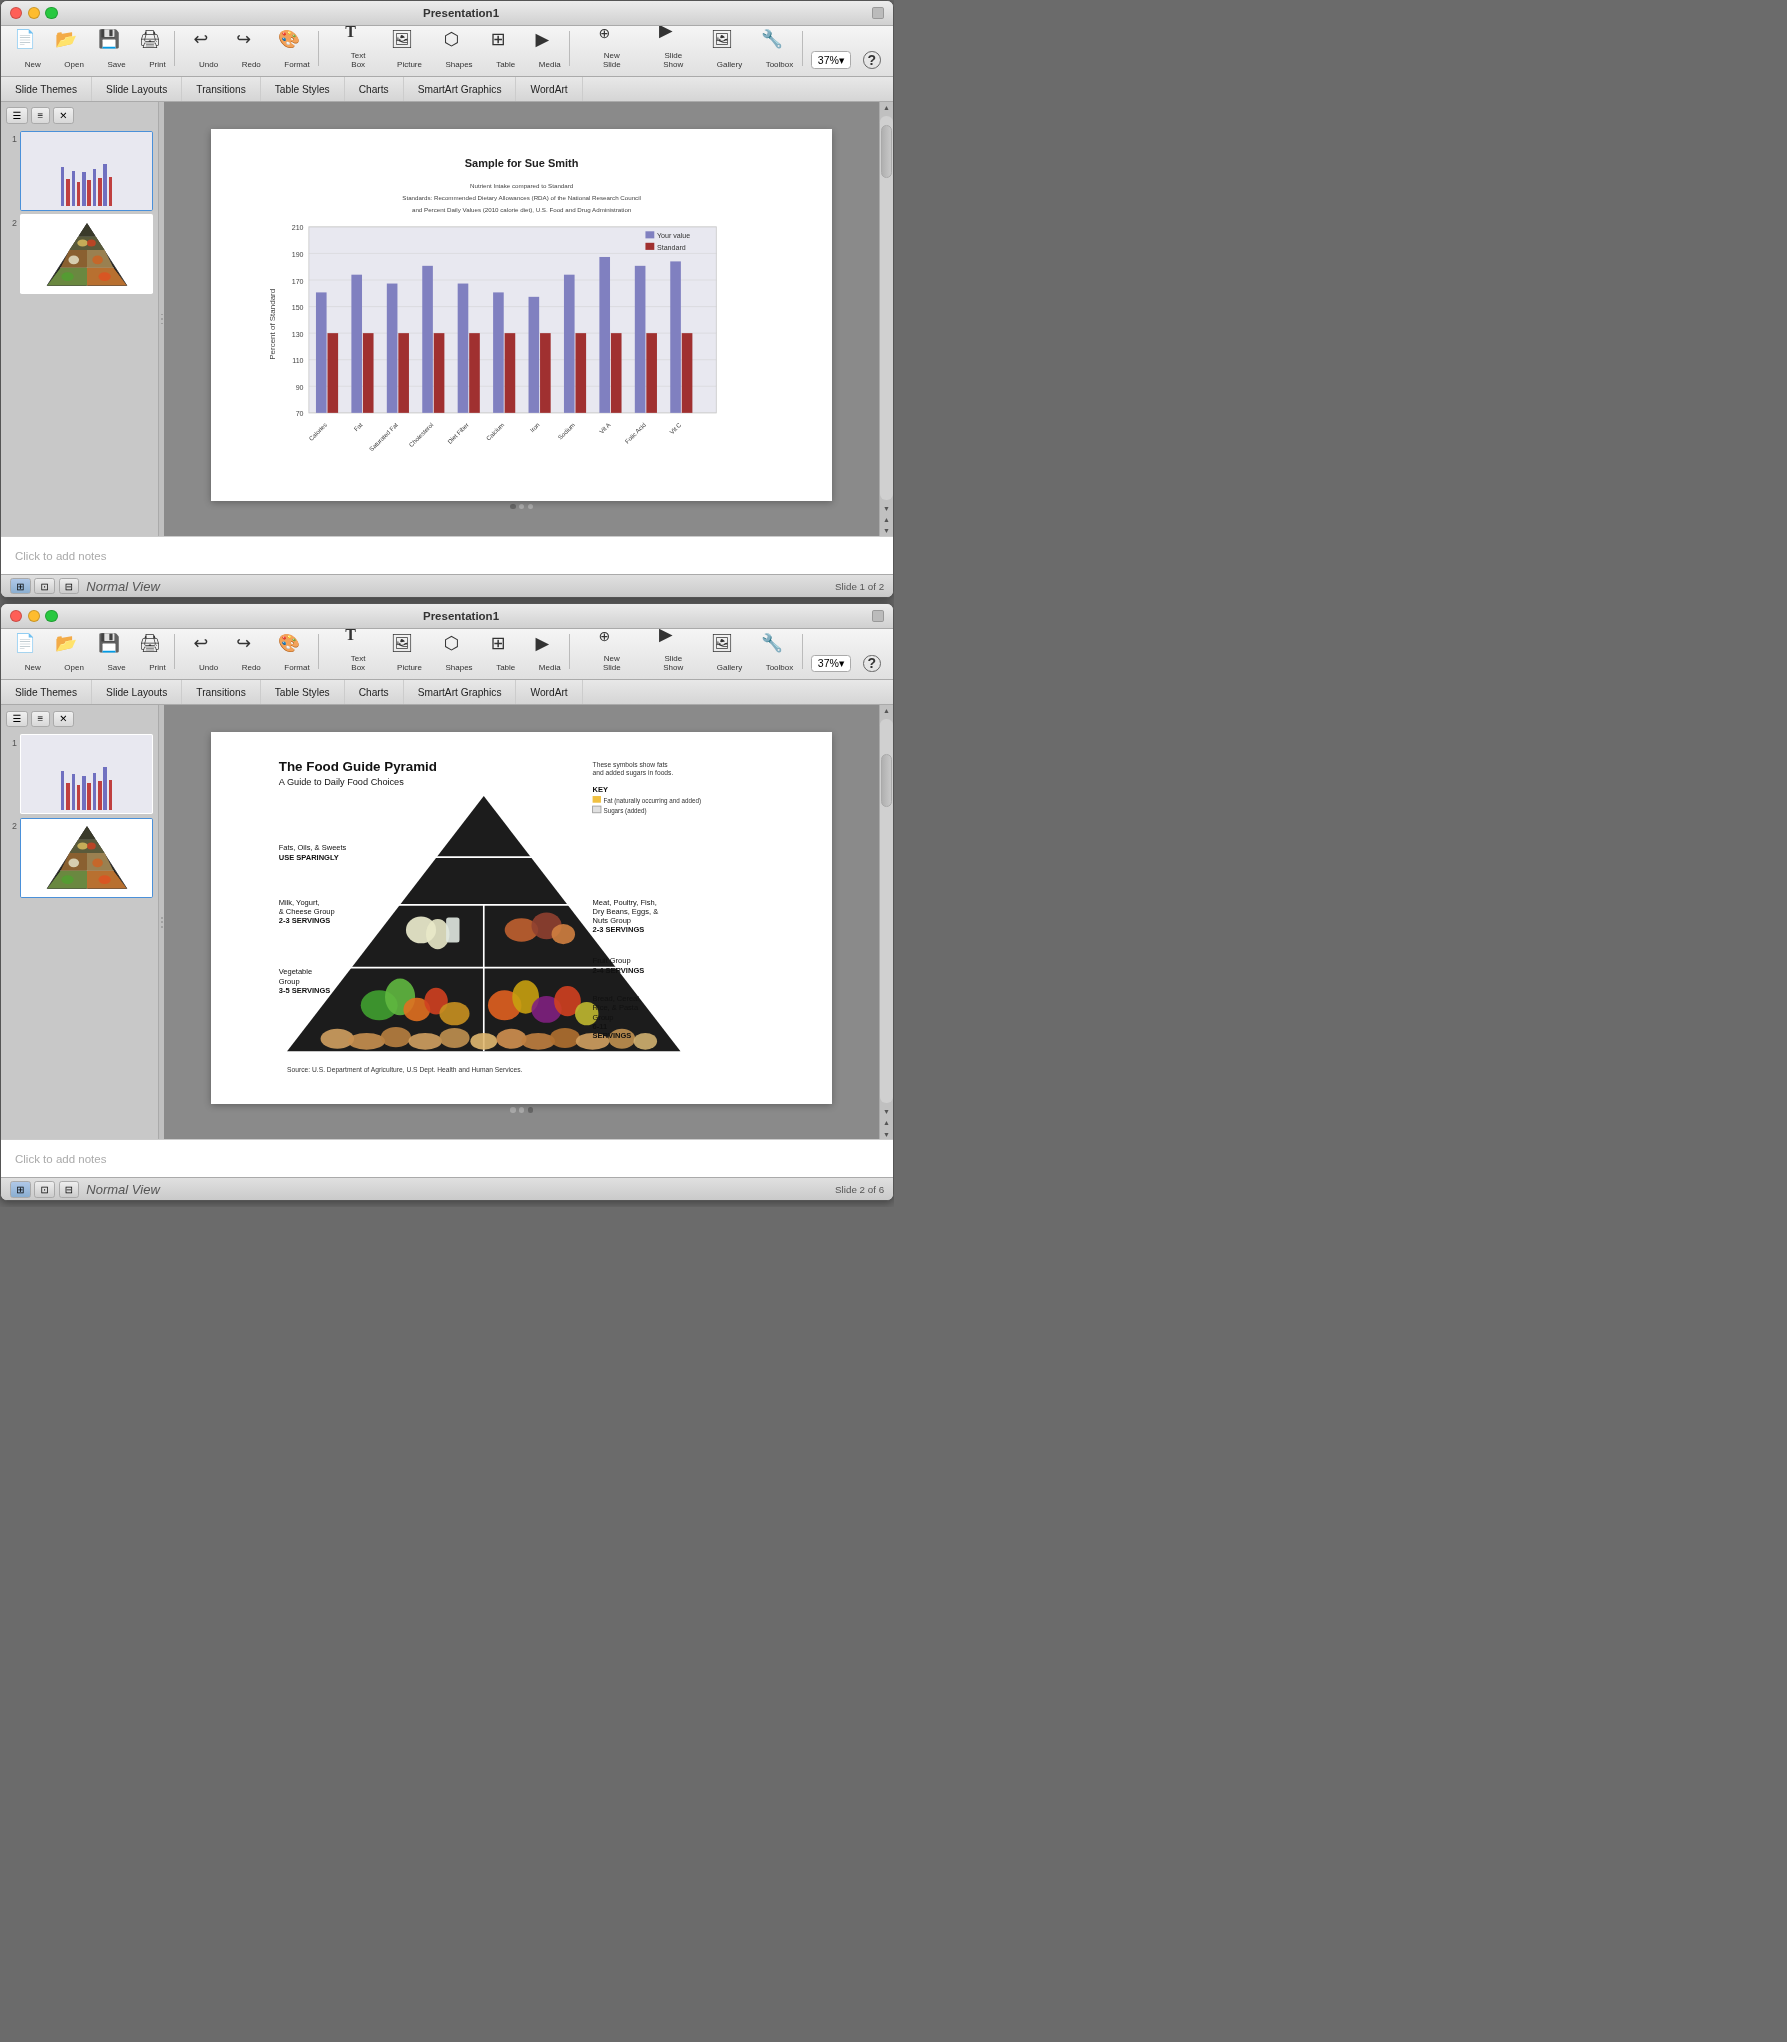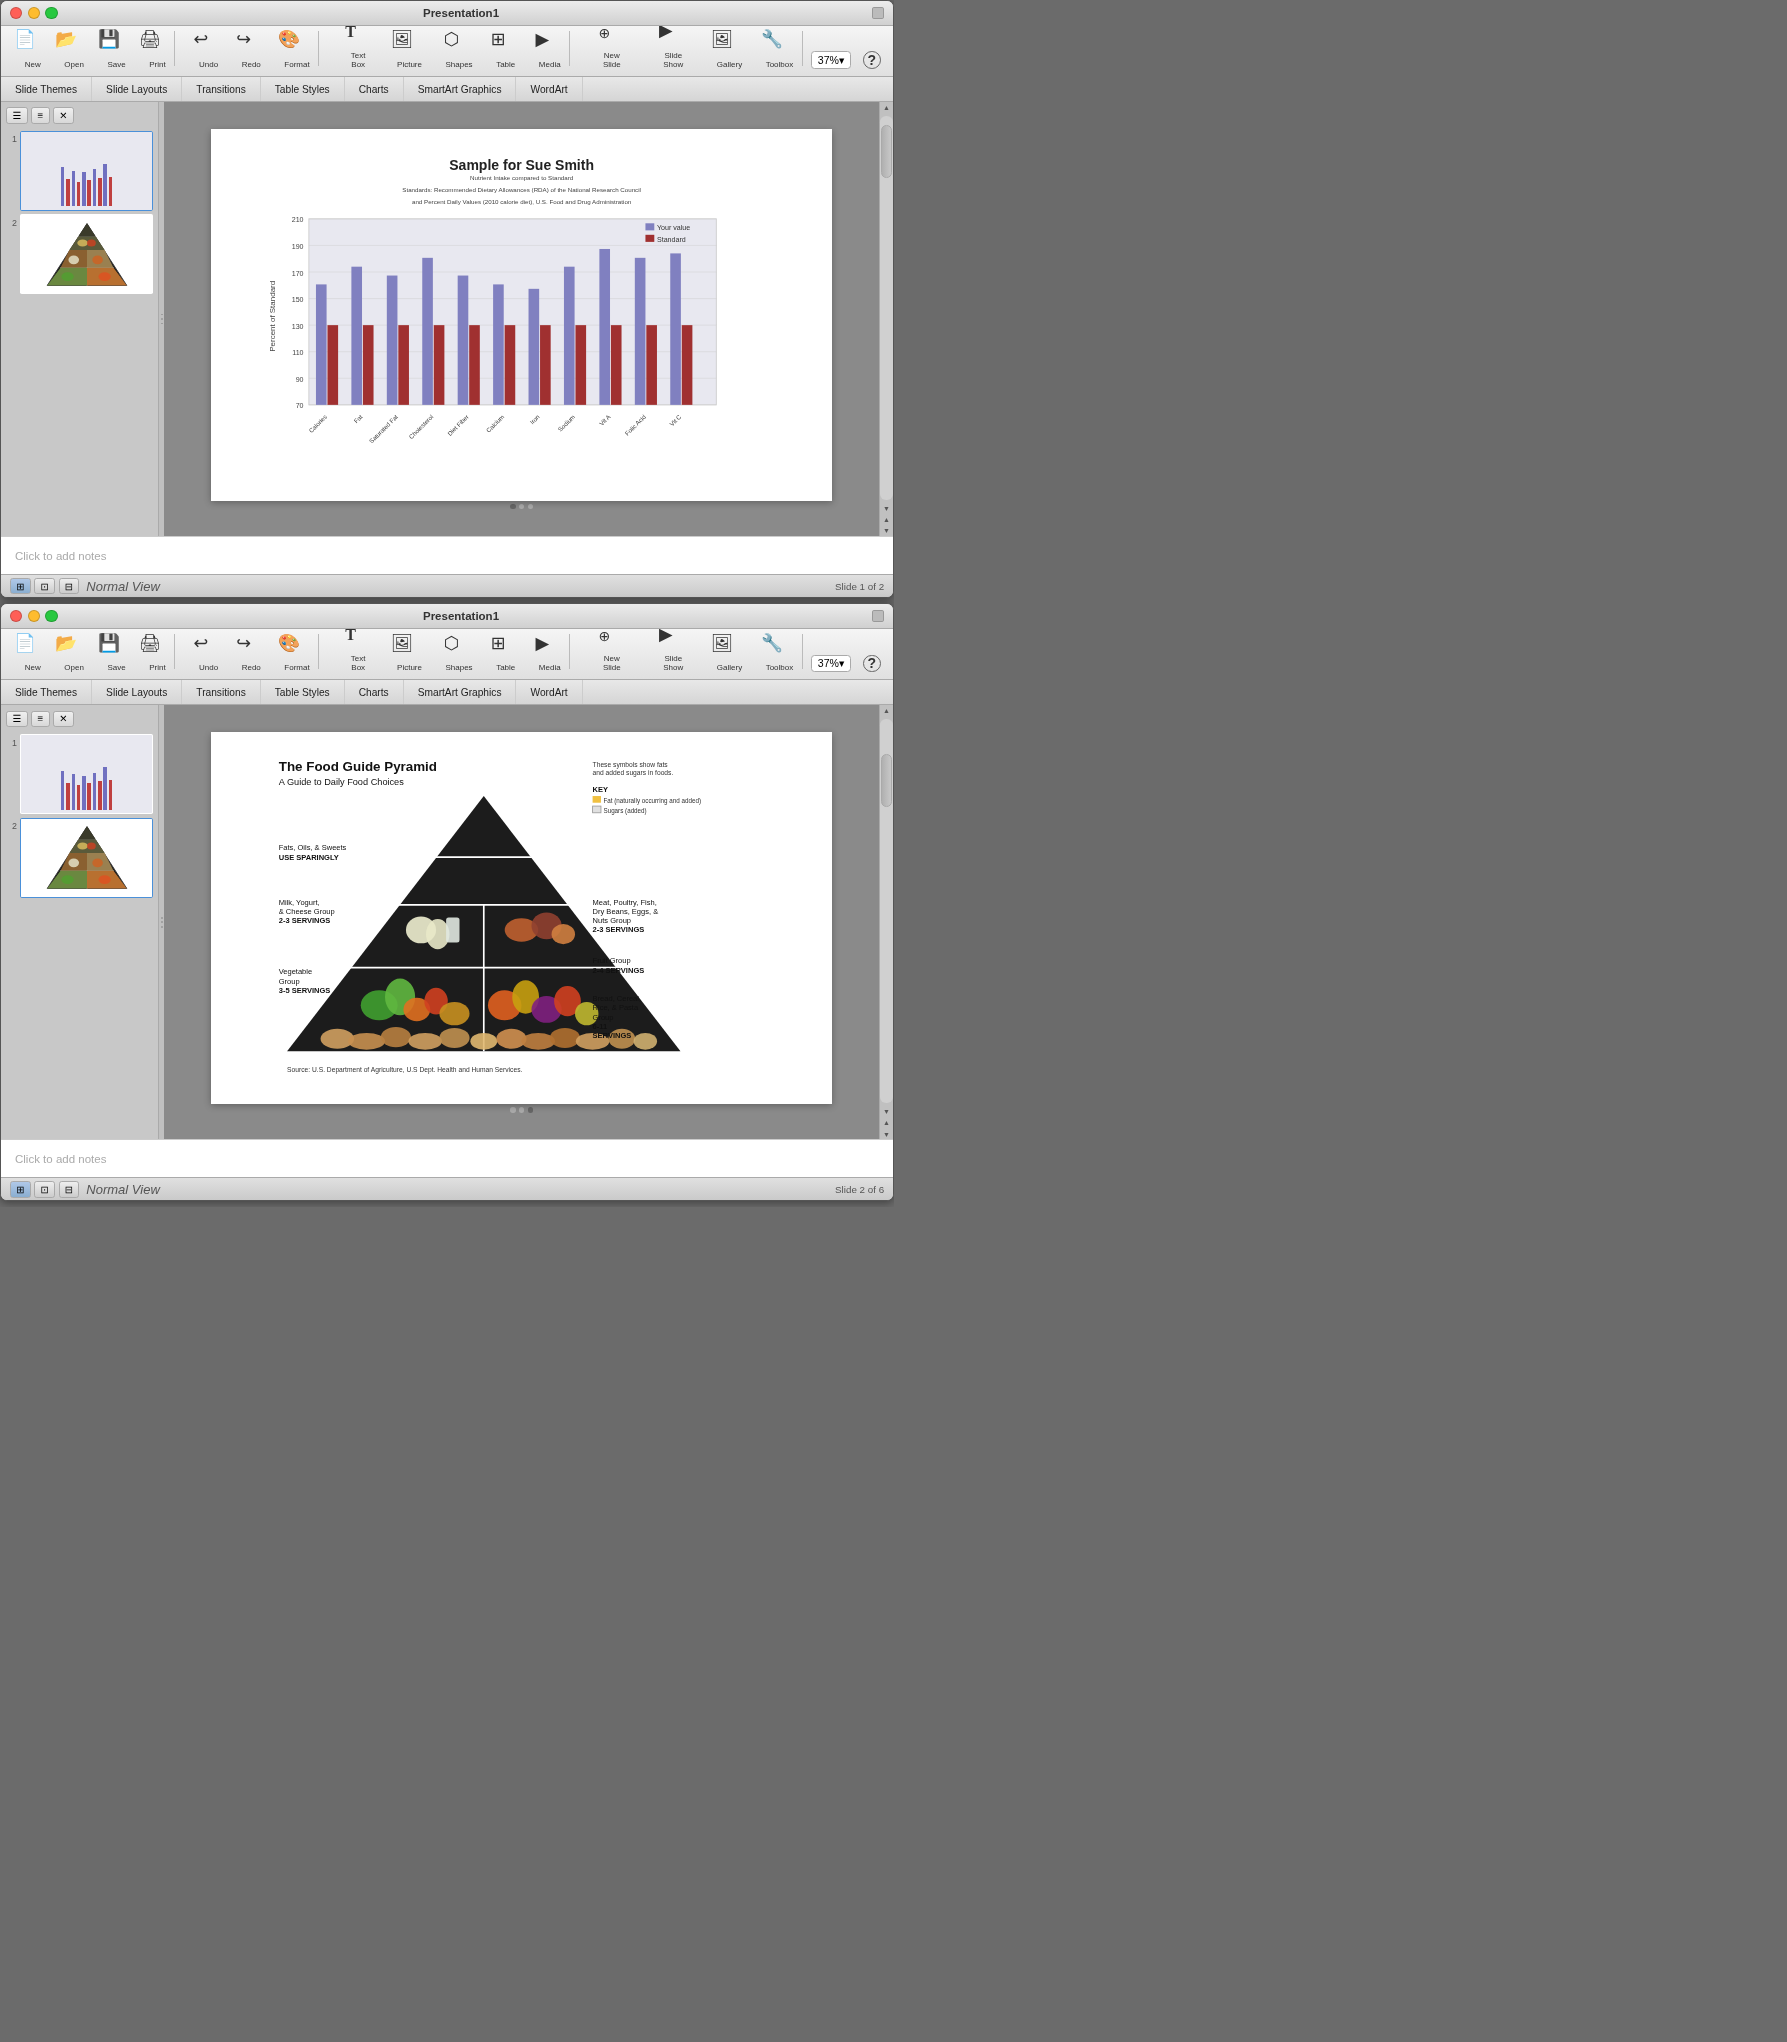--- a/index.html
+++ b/index.html
@@ -325,25 +325,25 @@
 
     
     .chart-container {
       width: 90%;
       height: 85%;
       display: flex;
       flex-direction: column;
       align-items: center;
     }
     .chart-title {
-      font-size: 14px;
+      font-size: 11px;
       font-weight: bold;
       text-align: center;
       color: #222;
-      margin-bottom: 1px;
+      margin-bottom: 13px;
     }
     .chart-subtitle {
       font-size: 6.2px;
       text-align: center;
       color: #444;
       margin-bottom: 5.3px;
     }
 
     
     .pyramid-container {

